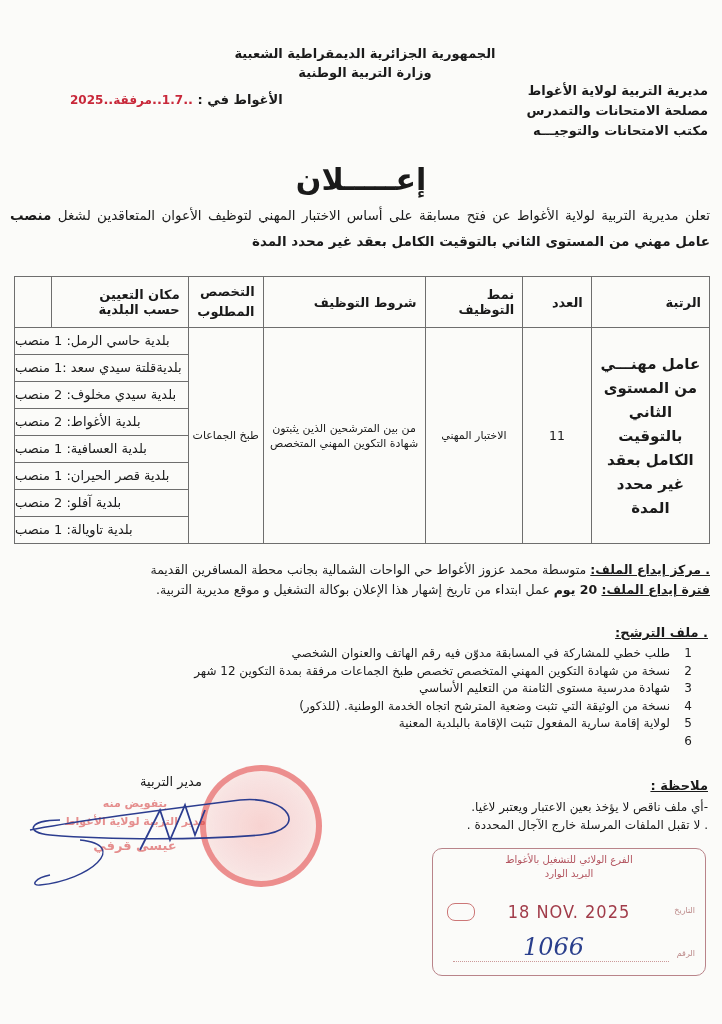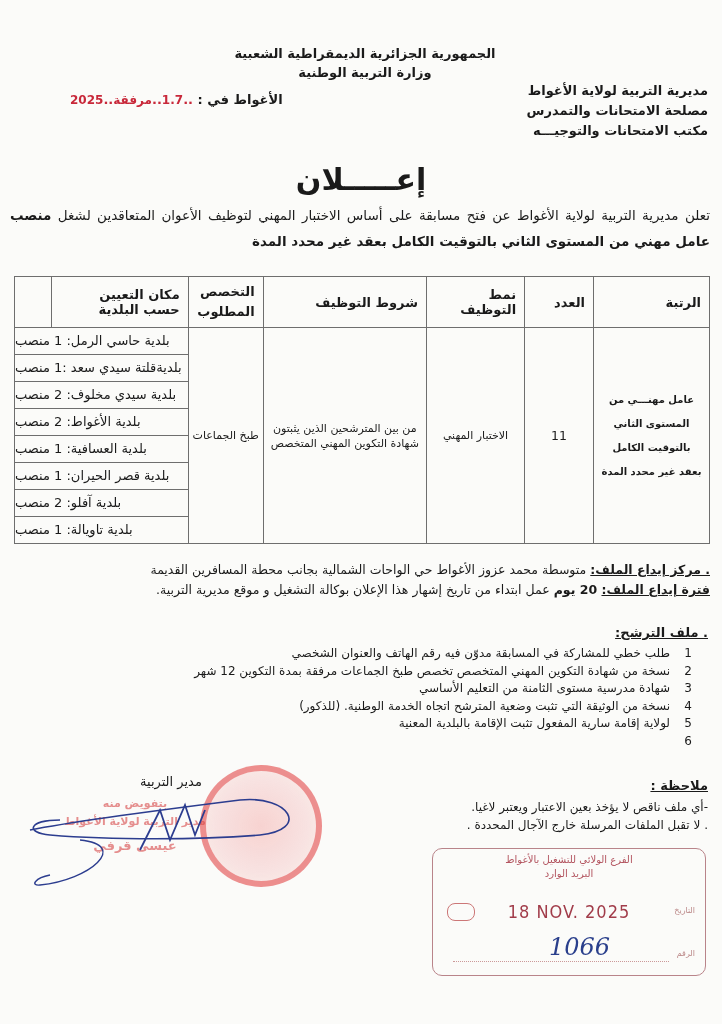--- a/index.html
+++ b/index.html
@@ -19,21 +19,21 @@
   .title { left:0; width:722px; top:160px; text-align:center; font-weight:bold; font-size:30px; line-height:40px; }
   .intro { right:12px; top:202px; width:700px; text-align:justify; text-align-last:right; font-size:13.5px; line-height:26px; }
   .intro b { font-weight:bold; }
 
   table.grid {
     position:absolute; left:14px; top:276px; width:696px; border-collapse:collapse; direction:rtl;
     font-size:13px;
   }
   table.grid th, table.grid td { border:1px solid #6e6e6e; }
   table.grid th { font-weight:bold; height:50px; text-align:right; padding:0 8px; font-size:13px; }
-  .rank { text-align:center; font-weight:bold; font-size:10px; line-height:24px; padding:0 6px; }
+  .rank { text-align:center; font-weight:bold; font-size:15px; line-height:24px; padding:0 6px; }
   .num { text-align:center; font-size:12.5px; }
   .mode, .cond, .spec { text-align:center; font-size:11px; line-height:15px; }
   .places-cell { padding:0 !important; vertical-align:top; }
   .place { border-bottom:1px solid #6e6e6e; height:26px; line-height:26px; text-align:left; padding-right:6px; font-size:13px; white-space:nowrap; }
   .place:last-child { border-bottom:none; }
   .blank-col { width:20px; }
 
   .filing { right:12px; top:560px; width:700px; text-align:right; font-size:12.5px; line-height:20px; }
   .filing .lbl { font-weight:bold; text-decoration:underline; }
   .filing b { font-weight:bold; }
@@ -50,21 +50,21 @@
   .sig-title { left:140px; top:774px; font-size:13px; }
   .stamp-red { left:200px; top:765px; width:110px; height:110px; border-radius:50%; border:6px solid rgba(226,70,70,0.55); background: radial-gradient(circle, rgba(235,90,90,0.25) 0%, rgba(235,90,90,0.15) 60%, rgba(235,90,90,0.05) 100%); }
   .stamp-text { left:50px; top:795px; width:170px; text-align:center; color:rgba(215,70,70,0.6); font-size:11px; line-height:18px; font-weight:bold; }
   .signature { left:20px; top:790px; width:290px; height:110px; }
 
   .post-stamp { left:432px; top:848px; width:272px; height:126px; border:1.5px solid #b9848a; border-radius:10px; }
   .post-stamp .hdr { position:absolute; top:4px; left:0; width:100%; text-align:center; color:#b35560; font-size:10px; line-height:14px; }
   .post-stamp .date { position:absolute; top:52px; left:0; width:100%; text-align:center; color:#a13c4a; font-size:18px; font-family:"DejaVu Sans Condensed","DejaVu Sans",sans-serif; letter-spacing:1px; }
   .post-stamp .lbl-date { position:absolute; right:10px; top:57px; color:#b88; font-size:8px; }
   .post-stamp .logo { position:absolute; left:14px; top:54px; width:26px; height:16px; border:1.5px solid #c77; border-radius:8px; }
-  .post-stamp .no { position:absolute; top:84px; left:90px; color:#2a3f8c; font-size:24px; font-style:italic; font-family:"DejaVu Serif",serif;margin-left:26px; }
+  .post-stamp .no { position:absolute; top:84px; left:90px; color:#2a3f8c; font-size:24px; font-style:italic; font-family:"DejaVu Serif",serif; }
   .post-stamp .lbl-no { position:absolute; right:10px; top:100px; color:#b88; font-size:8px; }
   .post-stamp .line { position:absolute; left:20px; right:36px; top:112px; border-bottom:1px dotted #c99; }
 </style>
 </head>
 <body>
 
 <div class="abs rep rtl">
   <div>الجمهورية الجزائرية الديمقراطية الشعبية</div>
   <div>وزارة التربية الوطنية</div>
 </div>

